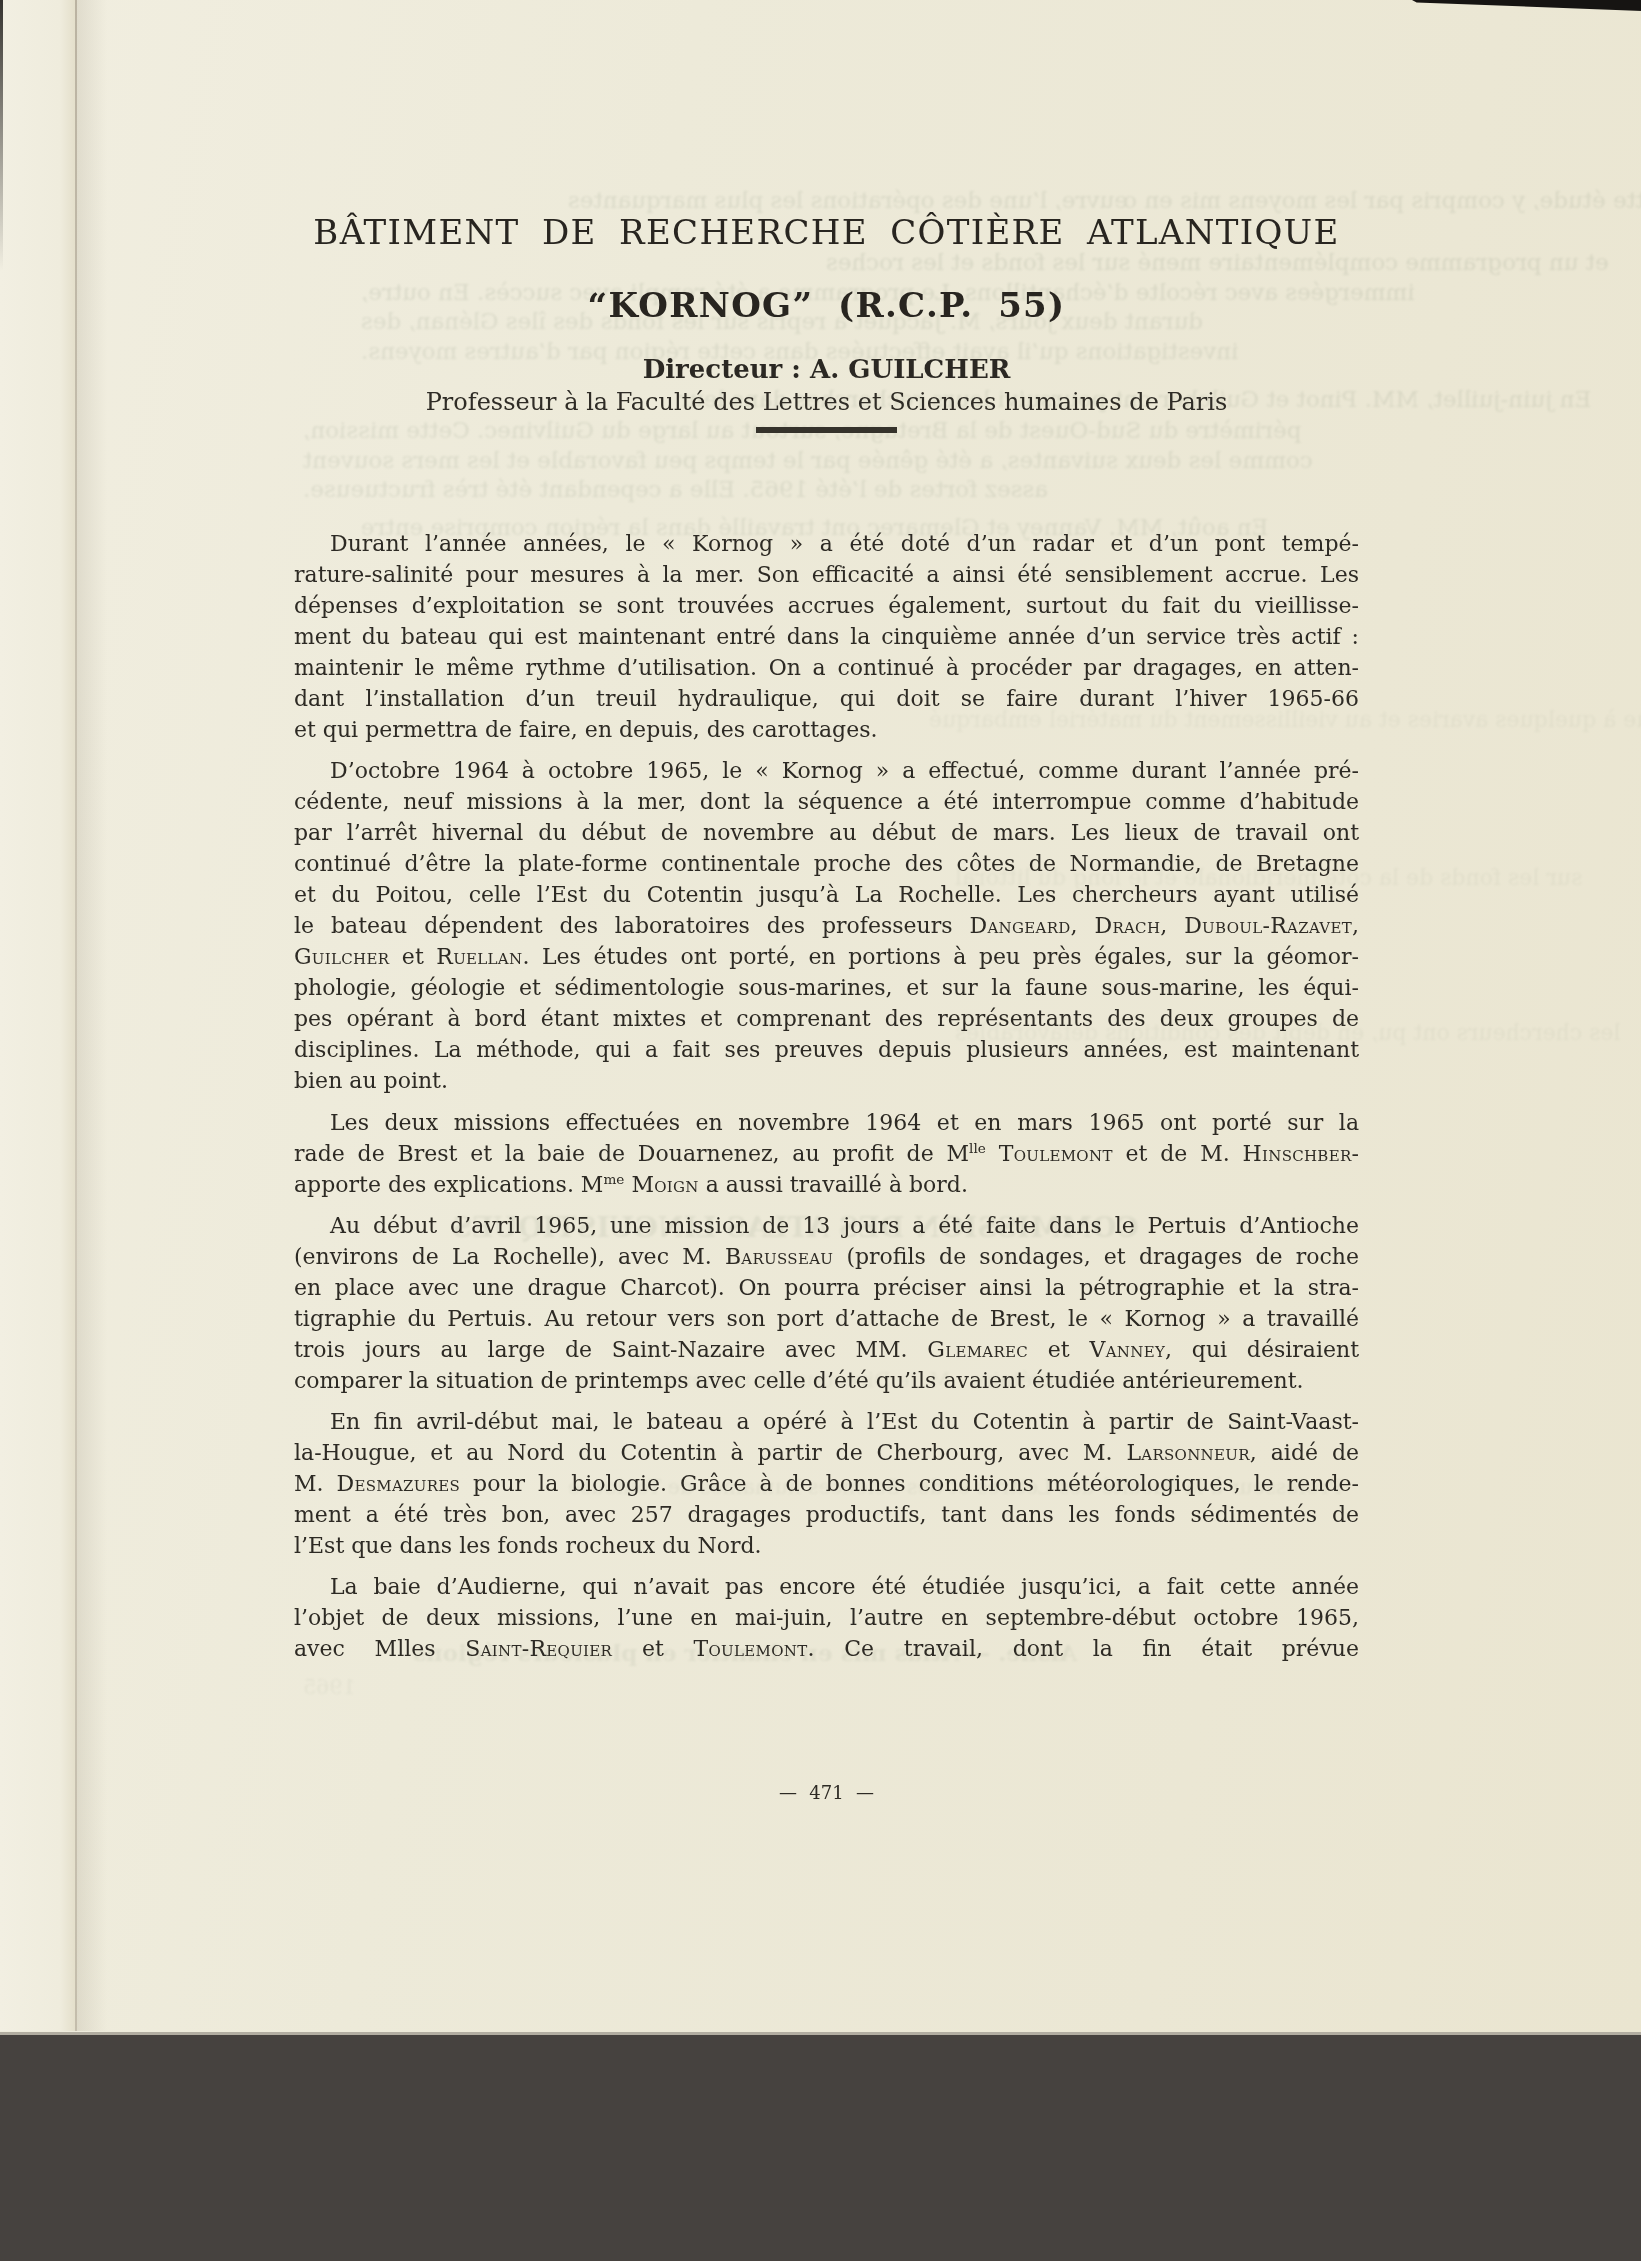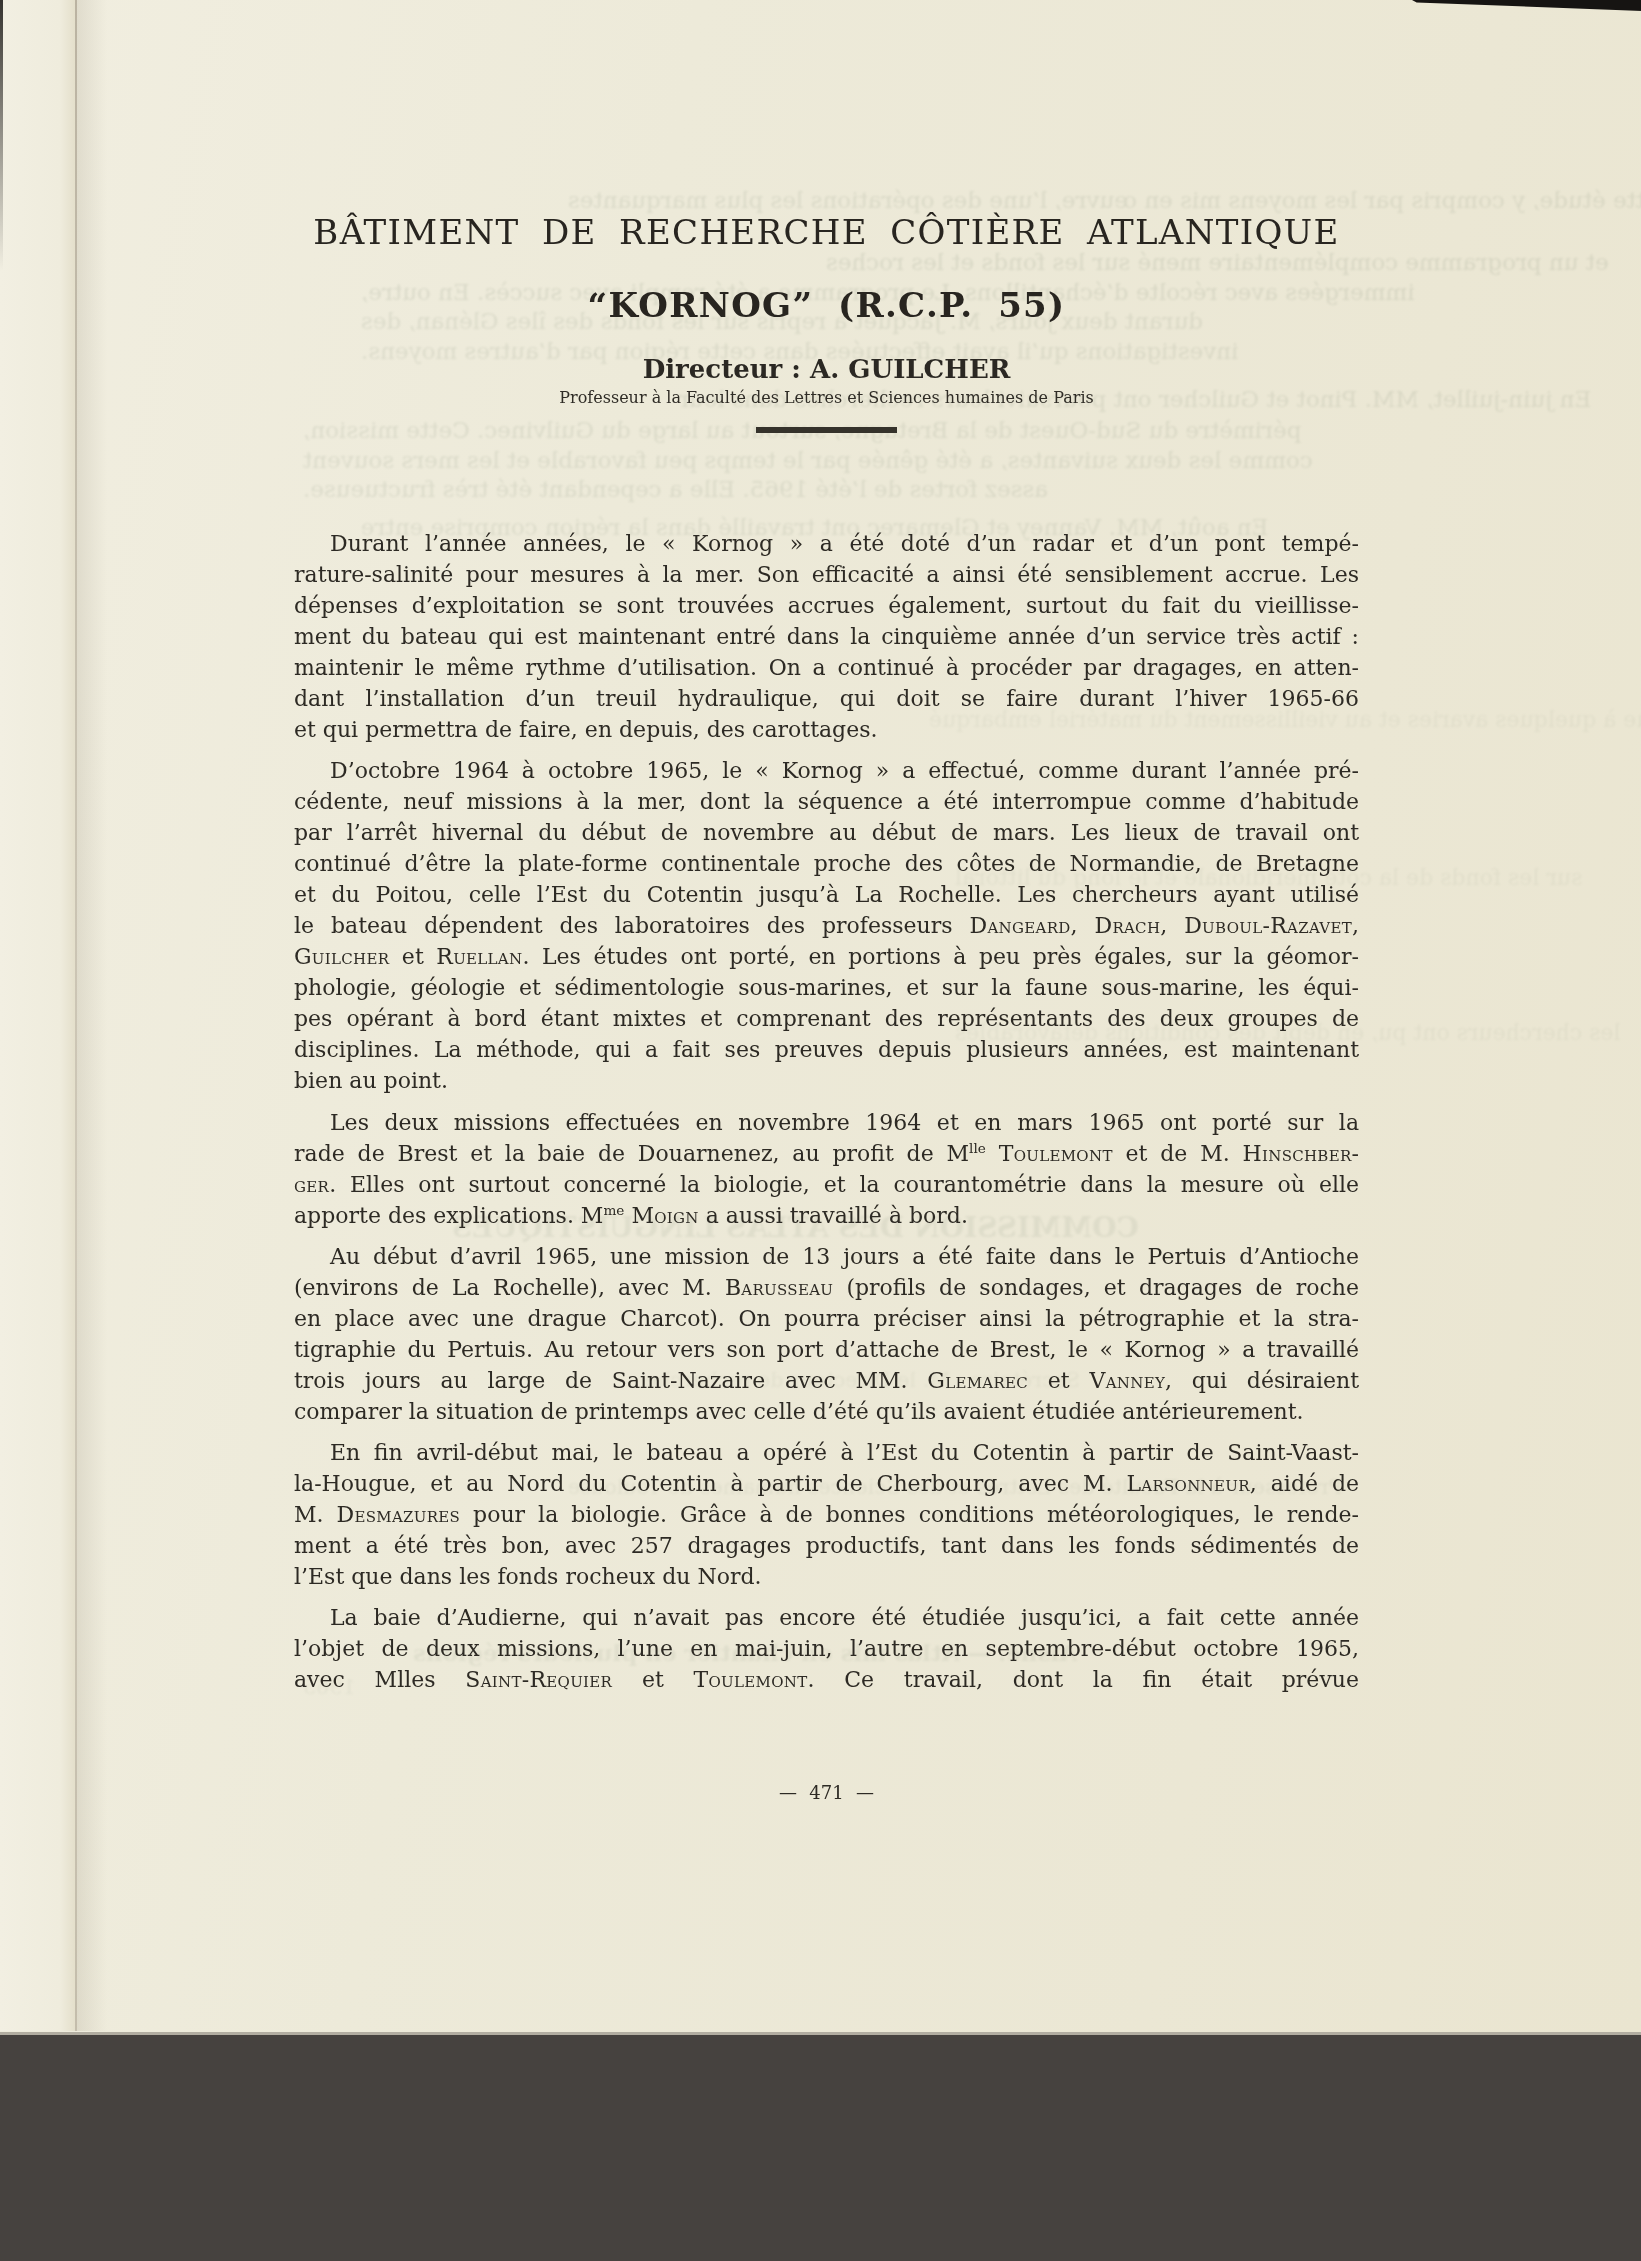--- a/index.html
+++ b/index.html
@@ -54,21 +54,21 @@
   .title-2 {
     position:absolute; top:285px; left:0; width:1065px; text-align:center; white-space:nowrap;
     font-weight:bold; font-size:34px; letter-spacing:1.3px; word-spacing:11.6px; color:#282520;
   }
   .director {
     position:absolute; top:354px; left:0; width:1065px; text-align:center;
     font-weight:bold; font-size:26px; color:#2b2823;
   }
   .affiliation {
     position:absolute; top:388px; left:0; width:1065px; text-align:center;
-    font-size:16px; color:#2f2c26;
+    font-size:24px; color:#2f2c26;
   }
   .head-rule {
     position:absolute; top:427px; left:462px; width:141px; height:5.8px; background:#35322b;
   }
 
   .body-text { position:absolute; top:528px; left:0; width:1065px; font-size:22px; line-height:31px; color:#2d2a24; }
   .para { margin:0 0 10.3px 0; }
   .line { display:block; text-align:justify; text-align-last:justify; }
   .line.first { text-indent:36px; }
   .line.last { text-align-last:left; }
@@ -139,21 +139,20 @@
           <span class="line">le bateau dépendent des laboratoires des professeurs <span class="sc">Dangeard</span>, <span class="sc">Drach</span>, <span class="sc">Duboul-Razavet</span>,</span>
           <span class="line"><span class="sc">Guilcher</span> et <span class="sc">Ruellan</span>. Les études ont porté, en portions à peu près égales, sur la géomor-</span>
           <span class="line">phologie, géologie et sédimentologie sous-marines, et sur la faune sous-marine, les équi-</span>
           <span class="line">pes opérant à bord étant mixtes et comprenant des représentants des deux groupes de</span>
           <span class="line">disciplines. La méthode, qui a fait ses preuves depuis plusieurs années, est maintenant</span>
           <span class="line last">bien au point.</span>
         </p>
         <p class="para">
           <span class="line first">Les deux missions effectuées en novembre 1964 et en mars 1965 ont porté sur la</span>
           <span class="line">rade de Brest et la baie de Douarnenez, au profit de M<sup>lle</sup> <span class="sc">Toulemont</span> et de M. <span class="sc">Hinschber</span>-</span>
-          <span class="line"><span class="sc">ger</span>. Elles ont surtout concerné la biologie, et la courantométrie dans la mesure où elle</span>
           <span class="line last">apporte des explications. M<sup>me</sup> <span class="sc">Moign</span> a aussi travaillé à bord.</span>
         </p>
         <p class="para">
           <span class="line first">Au début d’avril 1965, une mission de 13 jours a été faite dans le Pertuis d’Antioche</span>
           <span class="line">(environs de La Rochelle), avec M. <span class="sc">Barusseau</span> (profils de sondages, et dragages de roche</span>
           <span class="line">en place avec une drague Charcot). On pourra préciser ainsi la pétrographie et la stra-</span>
           <span class="line">tigraphie du Pertuis. Au retour vers son port d’attache de Brest, le « Kornog » a travaillé</span>
           <span class="line">trois jours au large de Saint-Nazaire avec MM. <span class="sc">Glemarec</span> et <span class="sc">Vanney</span>, qui désiraient</span>
           <span class="line last">comparer la situation de printemps avec celle d’été qu’ils avaient étudiée antérieurement.</span>
         </p>

